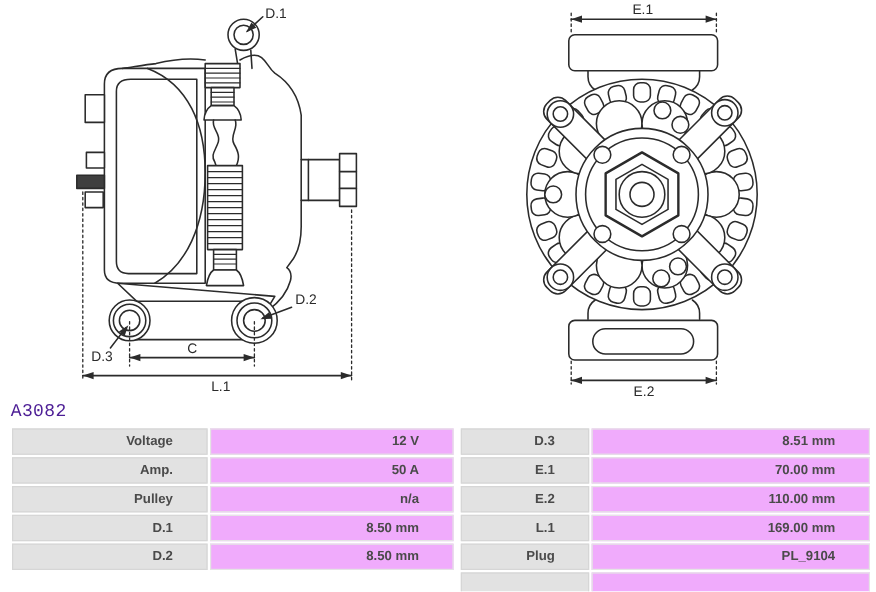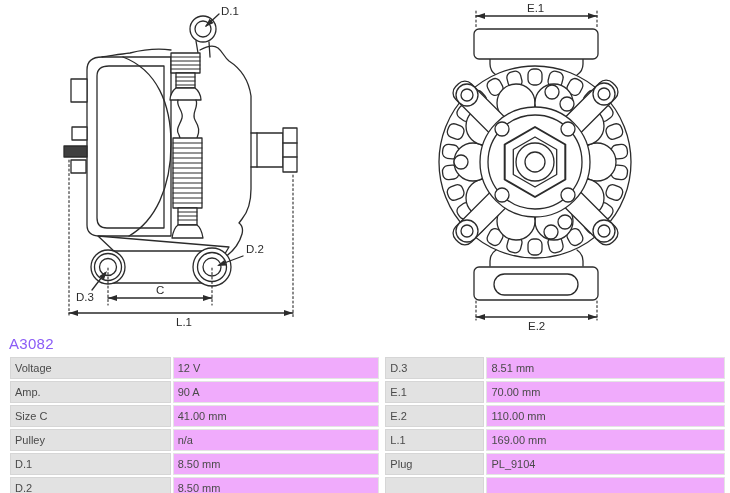--- a/index.html
+++ b/index.html
@@ -10,25 +10,25 @@
   .st path,.st rect,.st circle,.st polygon,.st line{
       stroke:#2b2b2b;stroke-width:1.3;fill:none;stroke-linejoin:round;stroke-linecap:round;}
   .st .w{fill:#ffffff;}
   .st .dk{fill:#3f3f3f;}
   .st .ar{fill:#2b2b2b;stroke:none;}
   .st .dot{stroke-dasharray:2 2.5;stroke-width:1.1;}
   .st .rib{stroke-width:1;}
   .st .hx{stroke-width:2;}
   .st text{font:11.5px "Liberation Sans",sans-serif;fill:#2b2b2b;stroke:none;}
   
-  .part{margin:1px 4px 2px 9px;font-size:15px;letter-spacing:.3px;color:#8b5cf6;height:18px;}
+  .part{margin:1px 4px 2px 9px;font-size:15px;letter-spacing:.3px;color:#4c1d95;height:18px;font-family:Liberation Mono, monospace;}
   
   .tables{display:flex;gap:2px;margin:0 3px 0 8px;align-items:flex-start;}
   table.spec{border-collapse:separate;border-spacing:2px;font-size:11px;color:#4a4a4a;}
-  table.spec td{height:20px;padding:0 12px 0 4px;vertical-align:middle;white-space:nowrap;}
+  table.spec td{height:20px;padding:0 28px 0 4px;text-align:right;vertical-align:middle;white-space:nowrap;font-weight:bold;}
   table.spec td.lbl{background:#e2e2e2;border:1px solid #d6d6d6;}
   table.spec td.val{background:#f0abfc;border:1px solid #e4e4e4;}
   table.left td.lbl{width:155px;}  table.left td.val{width:205px;}
   table.right td.lbl{width:88px;}  table.right td.val{width:240px;}
 </style>
 </head>
 <body>
 
 <div class="canvas">
 
@@ -217,25 +217,21 @@
 
   <div class="tables">
     <table class="spec left">
       <tbody>
         <tr>
           <td class="lbl">Voltage</td>
           <td class="val">12 V</td>
           </tr>
         <tr>
           <td class="lbl">Amp.</td>
-          <td class="val">90 A</td>
-          </tr>
-        <tr>
-          <td class="lbl">Size C</td>
-          <td class="val">41.00 mm</td>
+          <td class="val">50 A</td>
           </tr>
         <tr>
           <td class="lbl">Pulley</td>
           <td class="val">n/a</td>
           </tr>
         <tr>
           <td class="lbl">D.1</td>
           <td class="val">8.50 mm</td>
           </tr>
         <tr>

